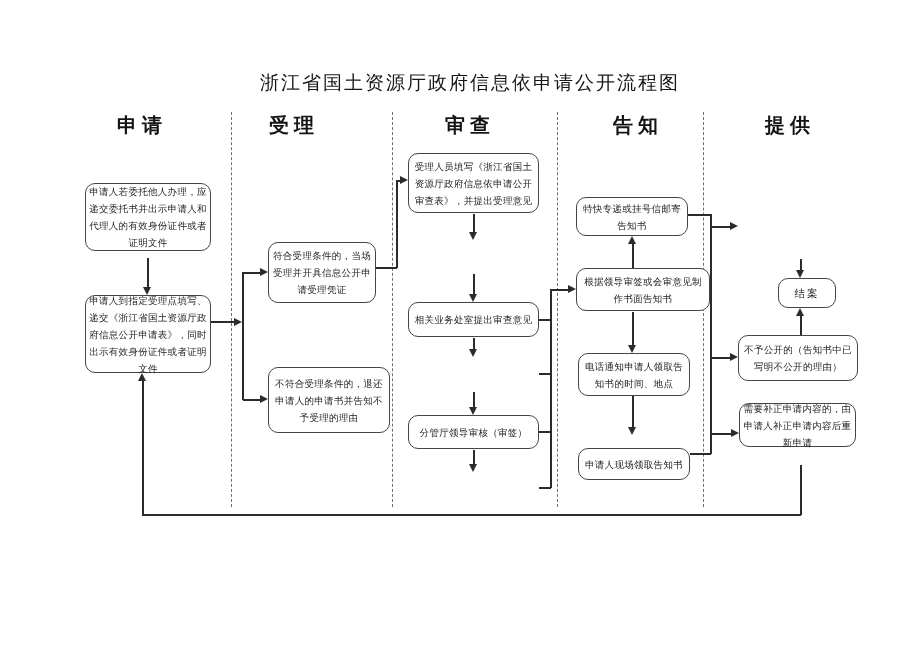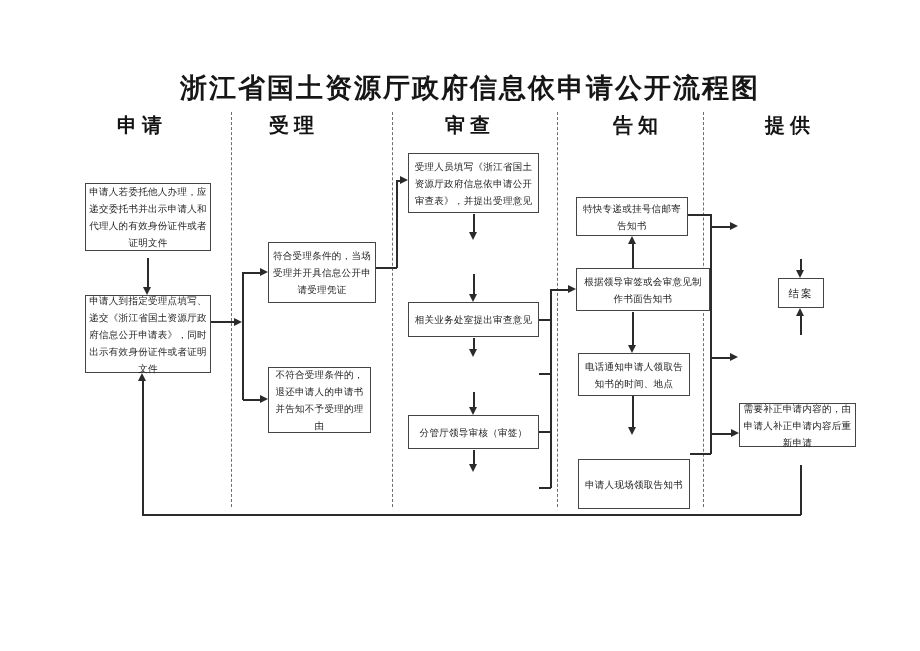--- a/index.html
+++ b/index.html
@@ -9,34 +9,34 @@
   }
   html,body{margin:0;padding:0;}
   body{
     width:920px;height:651px;background:#ffffff;overflow:hidden;
     font-family:"Liberation Sans","DejaVu Sans",sans-serif;
     color:var(--text);
   }
   .canvas{position:relative;width:920px;height:651px;}
   .title{
     position:absolute;left:170px;top:70px;width:600px;
-    font-size:27px;font-weight:700;text-align:center;letter-spacing:2px;
+    font-size:19px;font-weight:400;text-align:center;letter-spacing:2px;
     color:#161616;
   }
   .col-header{
     position:absolute;top:112px;width:84px;text-align:center;
     font-size:20px;font-weight:700;letter-spacing:5px;color:#141414;
   }
   .sep{
     position:absolute;top:112px;height:395px;width:0;
     border-left:1.5px dashed #6e6e6e;
   }
   .node{
     position:absolute;box-sizing:border-box;background:#fff;
-    border:1.2px solid var(--box-border);border-radius:0;
+    border:1.2px solid var(--box-border);border-radius:10px;
     display:flex;align-items:center;justify-content:center;
     font-size:9.5px;line-height:17px;text-align:center;
     padding:2px 3px;letter-spacing:0.3px;color:var(--text);
   }
   .node.small{font-size:10.5px;letter-spacing:2px;}
   .hl{position:absolute;height:1.5px;background:var(--line);}
   .vl{position:absolute;width:1.5px;background:var(--line);}
   .ah{position:absolute;width:0;height:0;}
   .ah.r{border-top:4px solid transparent;border-bottom:4px solid transparent;border-left:8px solid var(--line);}
   .ah.d{border-left:4px solid transparent;border-right:4px solid transparent;border-top:8px solid var(--line);}
@@ -62,21 +62,21 @@
   <div class="node" style="left:85px;top:183px;width:126px;height:68px">
       <span>申请人若委托他人办理，应递交委托书并出示申请人和代理人的有效身份证件或者证明文件</span>
     </div>
   <div class="node" style="left:85px;top:295px;width:126px;height:78px">
       <span>申请人到指定受理点填写、递交《浙江省国土资源厅政府信息公开申请表》，同时出示有效身份证件或者证明文件</span>
     </div>
 
   <div class="node" style="left:268px;top:242px;width:108px;height:61px">
       <span>符合受理条件的，当场受理并开具信息公开申请受理凭证</span>
     </div>
-  <div class="node" style="left:268px;top:367px;width:103px;height:66px">
+  <div class="node" style="left:268px;top:367px;width:122px;height:66px">
       <span>不符合受理条件的，退还申请人的申请书并告知不予受理的理由</span>
     </div>
 
   <div class="node" style="left:408px;top:153px;width:131px;height:60px">
       <span>受理人员填写《浙江省国土资源厅政府信息依申请公开审查表》，并提出受理意见</span>
     </div>
   <div class="node" style="left:408px;top:302px;width:131px;height:35px">
       <span>相关业务处室提出审查意见</span>
     </div>
   <div class="node" style="left:408px;top:415px;width:131px;height:34px">
@@ -85,26 +85,29 @@
 
   <div class="node" style="left:576px;top:197px;width:112px;height:39px">
       <span>特快专递或挂号信邮寄告知书</span>
     </div>
   <div class="node" style="left:576px;top:268px;width:134px;height:43px">
       <span>根据领导审签或会审意见制作书面告知书</span>
     </div>
   <div class="node" style="left:578px;top:353px;width:112px;height:43px">
       <span>电话通知申请人领取告知书的时间、地点</span>
     </div>
-  <div class="node" style="left:578px;top:459px;width:112px;height:50px">
+  <div class="node" style="left:578px;top:448px;width:112px;height:32px">
       <span>申请人现场领取告知书</span>
     </div>
 
-  <div class="node small" style="left:778px;top:278px;width:46px;height:30px">
+  <div class="node small" style="left:778px;top:278px;width:58px;height:30px">
       <span>结案</span>
+    </div>
+  <div class="node" style="left:738px;top:335px;width:120px;height:46px">
+      <span>不予公开的（告知书中已写明不公开的理由）</span>
     </div>
   <div class="node" style="left:739px;top:403px;width:117px;height:44px">
       <span>需要补正申请内容的，由申请人补正申请内容后重新申请</span>
     </div>
 
   <div class="vl" style="left:147px;top:258px;height:30px"></div>
   <div class="ah d" style="left:143px;top:287px"></div>
 
   <div class="hl" style="left:211px;top:321px;width:26px"></div>
   <div class="ah r" style="left:234px;top:318px"></div>

